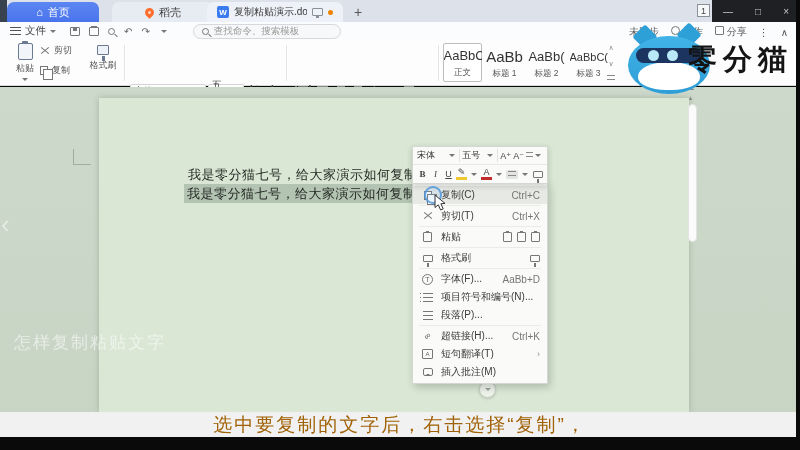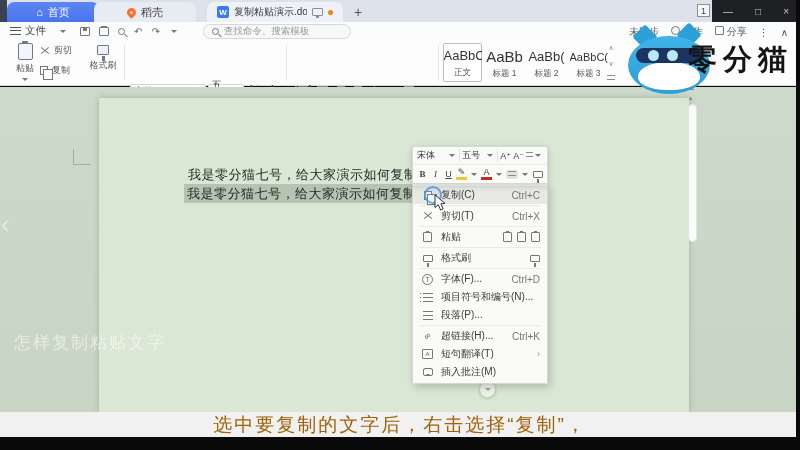--- a/index.html
+++ b/index.html
@@ -4,39 +4,39 @@
 <style>
   * { margin:0; padding:0; box-sizing:border-box; }
   body { background:#222; font-family:"Liberation Sans","DejaVu Sans",sans-serif; }
   .screen { position:relative; width:800px; height:450px; background:#0a0a0a; overflow:hidden; margin:0 auto; }
 
   
   .titlebar { position:absolute; left:0; top:0; width:800px; height:22px; background:#dde2ea; }
   .corner-sliver { position:absolute; left:0; top:0; width:7px; height:22px; background:#39424f; }
   .tab { position:absolute; top:2px; height:20px; border-radius:7px 7px 0 0; display:flex; align-items:center; gap:5px; font-size:11px; padding:0 10px; }
   .tab-home { left:7px; width:92px; background:linear-gradient(#5c86f2,#4a74ec); color:#fff; justify-content:center; }
-  .tab-docer { left:94px; width:102px; background:#e7ebf2; color:#3a3a3a; justify-content:center; }
+  .tab-docer { left:112px; width:102px; background:#e7ebf2; color:#3a3a3a; justify-content:center; }
   .tab-doc { left:207px; width:136px; background:#eef1f7; color:#3a3a3a; }
   .home-ico { font-size:11px; color:#fff; }
   .flame { width:9px; height:9px; background:#ff6e2e; border-radius:50% 50% 50% 0; transform:rotate(-45deg); position:relative; }
   .flame::after { content:""; position:absolute; left:3px; top:3px; width:3px; height:3px; background:#ffd9c4; border-radius:50%; }
   .wdoc { width:12px; height:12px; background:#3a7bf0; border-radius:2px; color:#fff; font-size:8px; font-weight:bold; display:flex; align-items:center; justify-content:center; flex:0 0 auto; }
   .tab-doc .tab-title { font-size:10px; white-space:nowrap; overflow:hidden; flex:1; }
   .cast-ico { width:11px; height:8px; border:1px solid #8a8f98; border-radius:1px; position:relative; flex:0 0 auto; }
   .cast-ico::after { content:""; position:absolute; left:3px; bottom:-3px; width:3px; height:2px; background:#8a8f98; }
   .unsaved-dot { width:5px; height:5px; border-radius:50%; background:#f08300; flex:0 0 auto; }
   .tab-new { position:absolute; left:348px; top:2px; width:20px; height:20px; display:flex; align-items:center; justify-content:center; font-size:14px; color:#555; }
   .win-badge { position:absolute; left:697px; top:4px; width:13px; height:13px; border:1px solid #8a8f98; background:#f6f7f9; font-size:9px; color:#444; display:flex; align-items:center; justify-content:center; }
   .win-controls { position:absolute; left:712px; top:0; width:88px; height:22px; background:#1e2023; display:flex; align-items:center; justify-content:space-around; color:#c9c9c9; font-size:10px; }
   .win-controls span { cursor:default; }
 
   
   .menubar { position:absolute; left:0; top:22px; width:800px; height:18px; background:#fbfcfd; display:flex; align-items:center; font-size:10.5px; color:#444; }
   .hamburger { width:11px; height:8px; background:repeating-linear-gradient(to bottom,#555 0 1px,transparent 1px 3.5px); margin:0 4px 0 10px; }
-  .file-label { margin-right:12px; }
+  .file-label { margin-right:2px; }
   .caret { width:0; height:0; border:3px solid transparent; border-top-color:#777; margin:3px 2px 0 2px; display:inline-block; }
   .qa-icons { display:flex; gap:9px; margin:0 10px 0 12px; color:#666; font-size:10px; align-items:center; }
   .qa-box { width:10px; height:9px; border:1px solid #777; border-radius:1px; position:relative; }
   .qa-box.save::after { content:""; position:absolute; left:2px; top:0; width:4px; height:3px; background:#777; }
   .qa-box.print::after { content:""; position:absolute; left:1px; top:-2px; width:6px; height:2px; background:#777; }
   .qa-mag { width:7px; height:7px; border:1px solid #777; border-radius:50%; position:relative; }
   .qa-mag::after { content:""; position:absolute; left:5px; top:6px; width:4px; height:1px; background:#777; transform:rotate(45deg); }
   .menu-tabs { display:flex; align-items:center; gap:16px; }
   .menu-tab { white-space:nowrap; }
   .menu-tab.active { background:#3a66e8; color:#fff; border-radius:9px; padding:2px 11px; }
@@ -413,21 +413,21 @@
       <span class="cm-ricons">
           <span class="i-brush"></span>
         </span>
     </div>
     <div class="cm-sep"></div>
     <div class="cm-item">
       <span class="cmi">
           <span class="i-font"></span>
         </span>
       <span class="cml">字体(F)...</span>
-      <span class="cms">Ctrl+D</span>
+      <span class="cms">AaBb+D</span>
     </div>
     <div class="cm-item">
       <span class="cmi">
           <span class="i-bullet"></span>
         </span>
       <span class="cml">项目符号和编号(N)...</span>
     </div>
     <div class="cm-item">
       <span class="cmi">
           <span class="i-para"></span>

